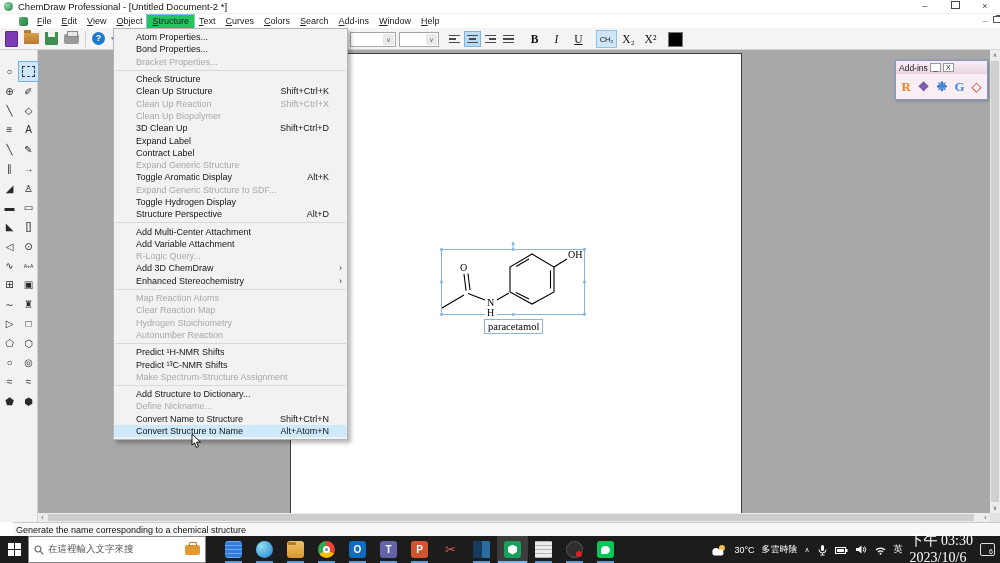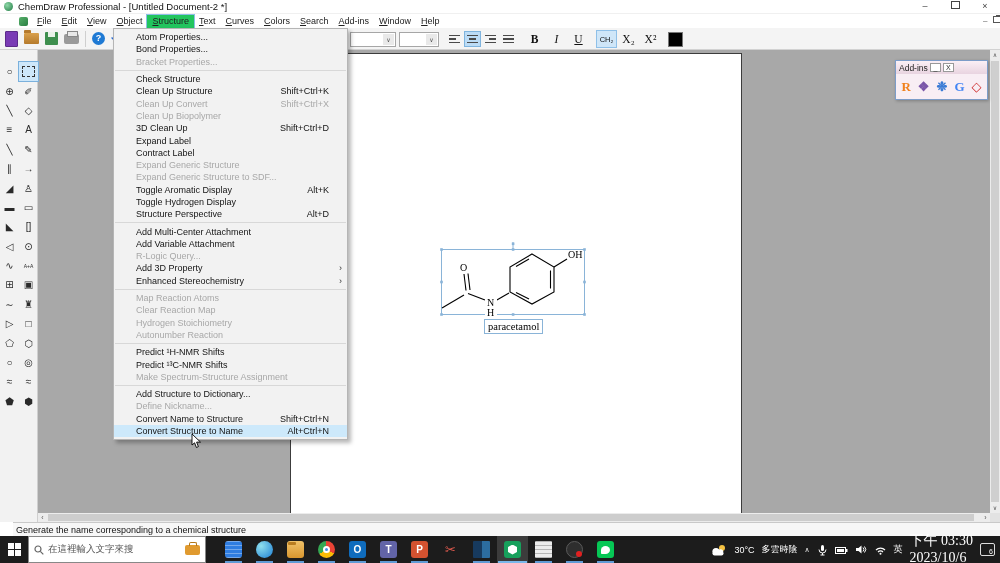--- a/index.html
+++ b/index.html
@@ -336,21 +336,21 @@
       <div class="msep"></div>
       <div class="mi">
         <span class="mi-l">Check Structure</span>
         <span class="mi-s"></span>
       </div>
       <div class="mi">
         <span class="mi-l">Clean Up Structure</span>
         <span class="mi-s">Shift+Ctrl+K</span>
       </div>
       <div class="mi dis">
-        <span class="mi-l">Clean Up Convert</span>
+        <span class="mi-l">Clean Up Reaction</span>
         <span class="mi-s">Shift+Ctrl+X</span>
       </div>
       <div class="mi dis">
         <span class="mi-l">Clean Up Biopolymer</span>
         <span class="mi-s"></span>
       </div>
       <div class="mi">
         <span class="mi-l">3D Clean Up</span>
         <span class="mi-s">Shift+Ctrl+D</span>
       </div>
@@ -359,28 +359,28 @@
         <span class="mi-s"></span>
       </div>
       <div class="mi">
         <span class="mi-l">Contract Label</span>
         <span class="mi-s"></span>
       </div>
       <div class="mi dis">
         <span class="mi-l">Expand Generic Structure</span>
         <span class="mi-s"></span>
       </div>
-      <div class="mi dis">
-        <span class="mi-l">Expand Generic Structure to SDF...</span>
-        <span class="mi-s"></span>
-      </div>
       <div class="mi">
         <span class="mi-l">Toggle Aromatic Display</span>
         <span class="mi-s">Alt+K</span>
       </div>
+      <div class="mi dis">
+        <span class="mi-l">Expand Generic Structure to SDF...</span>
+        <span class="mi-s"></span>
+      </div>
       <div class="mi">
         <span class="mi-l">Toggle Hydrogen Display</span>
         <span class="mi-s"></span>
       </div>
       <div class="mi">
         <span class="mi-l">Structure Perspective</span>
         <span class="mi-s">Alt+D</span>
       </div>
       <div class="msep"></div>
       <div class="mi">
@@ -389,21 +389,21 @@
       </div>
       <div class="mi">
         <span class="mi-l">Add Variable Attachment</span>
         <span class="mi-s"></span>
       </div>
       <div class="mi dis">
         <span class="mi-l">R-Logic Query...</span>
         <span class="mi-s"></span>
       </div>
       <div class="mi">
-        <span class="mi-l">Add 3D Property</span>
+        <span class="mi-l">Add 3D ChemDraw</span>
         <span class="mi-s"></span>
         <span class="mi-a">›</span>
       </div>
       <div class="mi">
         <span class="mi-l">Enhanced Stereochemistry</span>
         <span class="mi-s"></span>
         <span class="mi-a">›</span>
       </div>
       <div class="msep"></div>
       <div class="mi dis">
@@ -443,21 +443,21 @@
       <div class="mi dis">
         <span class="mi-l">Define Nickname...</span>
         <span class="mi-s"></span>
       </div>
       <div class="mi">
         <span class="mi-l">Convert Name to Structure</span>
         <span class="mi-s">Shift+Ctrl+N</span>
       </div>
       <div class="mi hl">
         <span class="mi-l">Convert Structure to Name</span>
-        <span class="mi-s">Alt+Ctrl+N</span>
+        <span class="mi-s">Alt+Atom+N</span>
       </div>
     </div>
   <svg class="cursor" width="11" height="15" viewBox="0 0 11 15">
     <polygon points="1,0 1,11 3.6,8.8 5.4,13.5 7.4,12.6 5.6,8.1 9.5,8.1" fill="#fff" stroke="#000" stroke-width="0.9"></polygon>
   </svg>
 
   <div class="vscroll">
     <span class="sarr" style="top:0">∧</span>
     <div class="vthumb"></div>
     <span class="sarr" style="bottom:0">∨</span>

